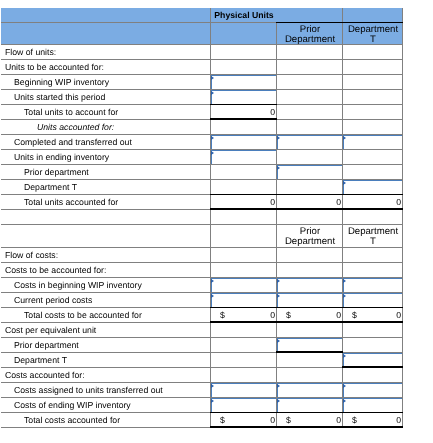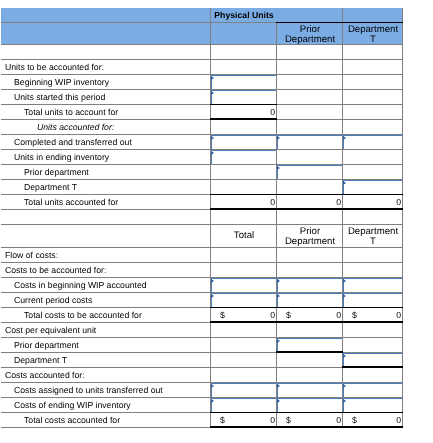--- a/index.html
+++ b/index.html
@@ -163,42 +163,42 @@
       <div class="hline" style="left: 276px; top: 426px; width: 67px; height: 2px; background: rgb(0, 0, 0);"></div>
       <div class="hline" style="left: 342px; top: 412px; width: 61px; height: 1px; background: rgb(0, 0, 0);"></div>
       <div class="hline" style="left: 342px; top: 426px; width: 61px; height: 2px; background: rgb(0, 0, 0);"></div>
     </div>
   <div class="layer" id="text">
       <div class="tx" style="left: 211px; top: 8px; width: 66px; line-height: 14px; text-align: center; font-weight: bold;">Physical Units</div>
       <div class="tx colhdr" style="left: 277px; top: 24.5px; width: 66px; line-height: 10px; text-align: center;">Prior</div>
       <div class="tx colhdr" style="left: 277px; top: 34.5px; width: 66px; line-height: 10px; text-align: center;">Department</div>
       <div class="tx colhdr" style="left: 343px; top: 24.5px; width: 60px; line-height: 10px; text-align: center;">Department</div>
       <div class="tx colhdr" style="left: 343px; top: 34.5px; width: 60px; line-height: 10px; text-align: center;">T</div>
+      <div class="tx" style="left: 5px; top: 45px; width: 205px; line-height: 14px; font-style: normal;">Flow of units:</div>
       <div class="tx" style="left: 5px; top: 60px; width: 205px; line-height: 14px; ">Units to be accounted for:</div>
       <div class="tx" style="left: 14px; top: 75px; width: 196px; line-height: 14px; font-style: normal;">Beginning WIP inventory</div>
       <div class="tx" style="left: 14px; top: 90px; width: 196px; line-height: 14px; font-style: normal;">Units started this period</div>
       <div class="tx" style="left: 24px; top: 105px; width: 186px; line-height: 14px; font-style: normal;">Total units to account for</div>
       <div class="tx" style="left: 210px; top: 105px; width: 65px; line-height: 14px; text-align: right;">0</div>
       <div class="tx" style="left: 5px; top: 120px; width: 205px; line-height: 14px; font-style: italic; margin-left: 32px;">Units accounted for:</div>
       <div class="tx" style="left: 14px; top: 135px; width: 196px; line-height: 14px; font-style: normal;">Completed and transferred out</div>
       <div class="tx" style="left: 14px; top: 150px; width: 196px; line-height: 14px; font-style: normal;">Units in ending inventory</div>
       <div class="tx" style="left: 24px; top: 165px; width: 186px; line-height: 14px; font-style: normal;">Prior department</div>
       <div class="tx" style="left: 24px; top: 180px; width: 186px; line-height: 14px; font-style: normal;">Department T</div>
       <div class="tx" style="left: 24px; top: 195px; width: 186px; line-height: 14px; font-style: normal;">Total units accounted for</div>
       <div class="tx" style="left: 210px; top: 195px; width: 65px; line-height: 14px; text-align: right;">0</div>
       <div class="tx" style="left: 276px; top: 195px; width: 65px; line-height: 14px; text-align: right;">0</div>
       <div class="tx" style="left: 342px; top: 195px; width: 59px; line-height: 14px; text-align: right;">0</div>
-      <div class="tx colhdr" style="left: 211px; top: 225px; width: 66px; line-height: 22px; text-align: center;">Total</div>
       <div class="tx colhdr" style="left: 277px; top: 227px; width: 66px; line-height: 10px; text-align: center;">Prior</div>
       <div class="tx colhdr" style="left: 277px; top: 237px; width: 66px; line-height: 10px; text-align: center;">Department</div>
       <div class="tx colhdr" style="left: 343px; top: 227px; width: 60px; line-height: 10px; text-align: center;">Department</div>
       <div class="tx colhdr" style="left: 343px; top: 237px; width: 60px; line-height: 10px; text-align: center;">T</div>
       <div class="tx" style="left: 5px; top: 248px; width: 205px; line-height: 14px; font-style: normal;">Flow of costs:</div>
       <div class="tx" style="left: 5px; top: 263px; width: 205px; line-height: 14px; font-style: normal;">Costs to be accounted for:</div>
-      <div class="tx" style="left: 14px; top: 278px; width: 196px; line-height: 14px; font-style: normal;">Costs in beginning WIP accounted</div>
+      <div class="tx" style="left: 14px; top: 278px; width: 196px; line-height: 14px; font-style: normal;">Costs in beginning WIP inventory</div>
       <div class="tx" style="left: 14px; top: 293px; width: 196px; line-height: 14px; font-style: normal;">Current period costs</div>
       <div class="tx" style="left: 24px; top: 308px; width: 186px; line-height: 14px; font-style: normal;">Total costs to be accounted for</div>
       <div class="tx" style="left: 220px; top: 308px; width: 14px; line-height: 14px;">$</div>
       <div class="tx" style="left: 210px; top: 308px; width: 65px; line-height: 14px; text-align: right;">0</div>
       <div class="tx" style="left: 286px; top: 308px; width: 14px; line-height: 14px;">$</div>
       <div class="tx" style="left: 276px; top: 308px; width: 65px; line-height: 14px; text-align: right;">0</div>
       <div class="tx" style="left: 352px; top: 308px; width: 14px; line-height: 14px;">$</div>
       <div class="tx" style="left: 342px; top: 308px; width: 59px; line-height: 14px; text-align: right;">0</div>
       <div class="tx" style="left: 5px; top: 323px; width: 205px; line-height: 14px; font-style: normal;">Cost per equivalent unit</div>
       <div class="tx" style="left: 14px; top: 338px; width: 196px; line-height: 14px; font-style: normal;">Prior department</div>

